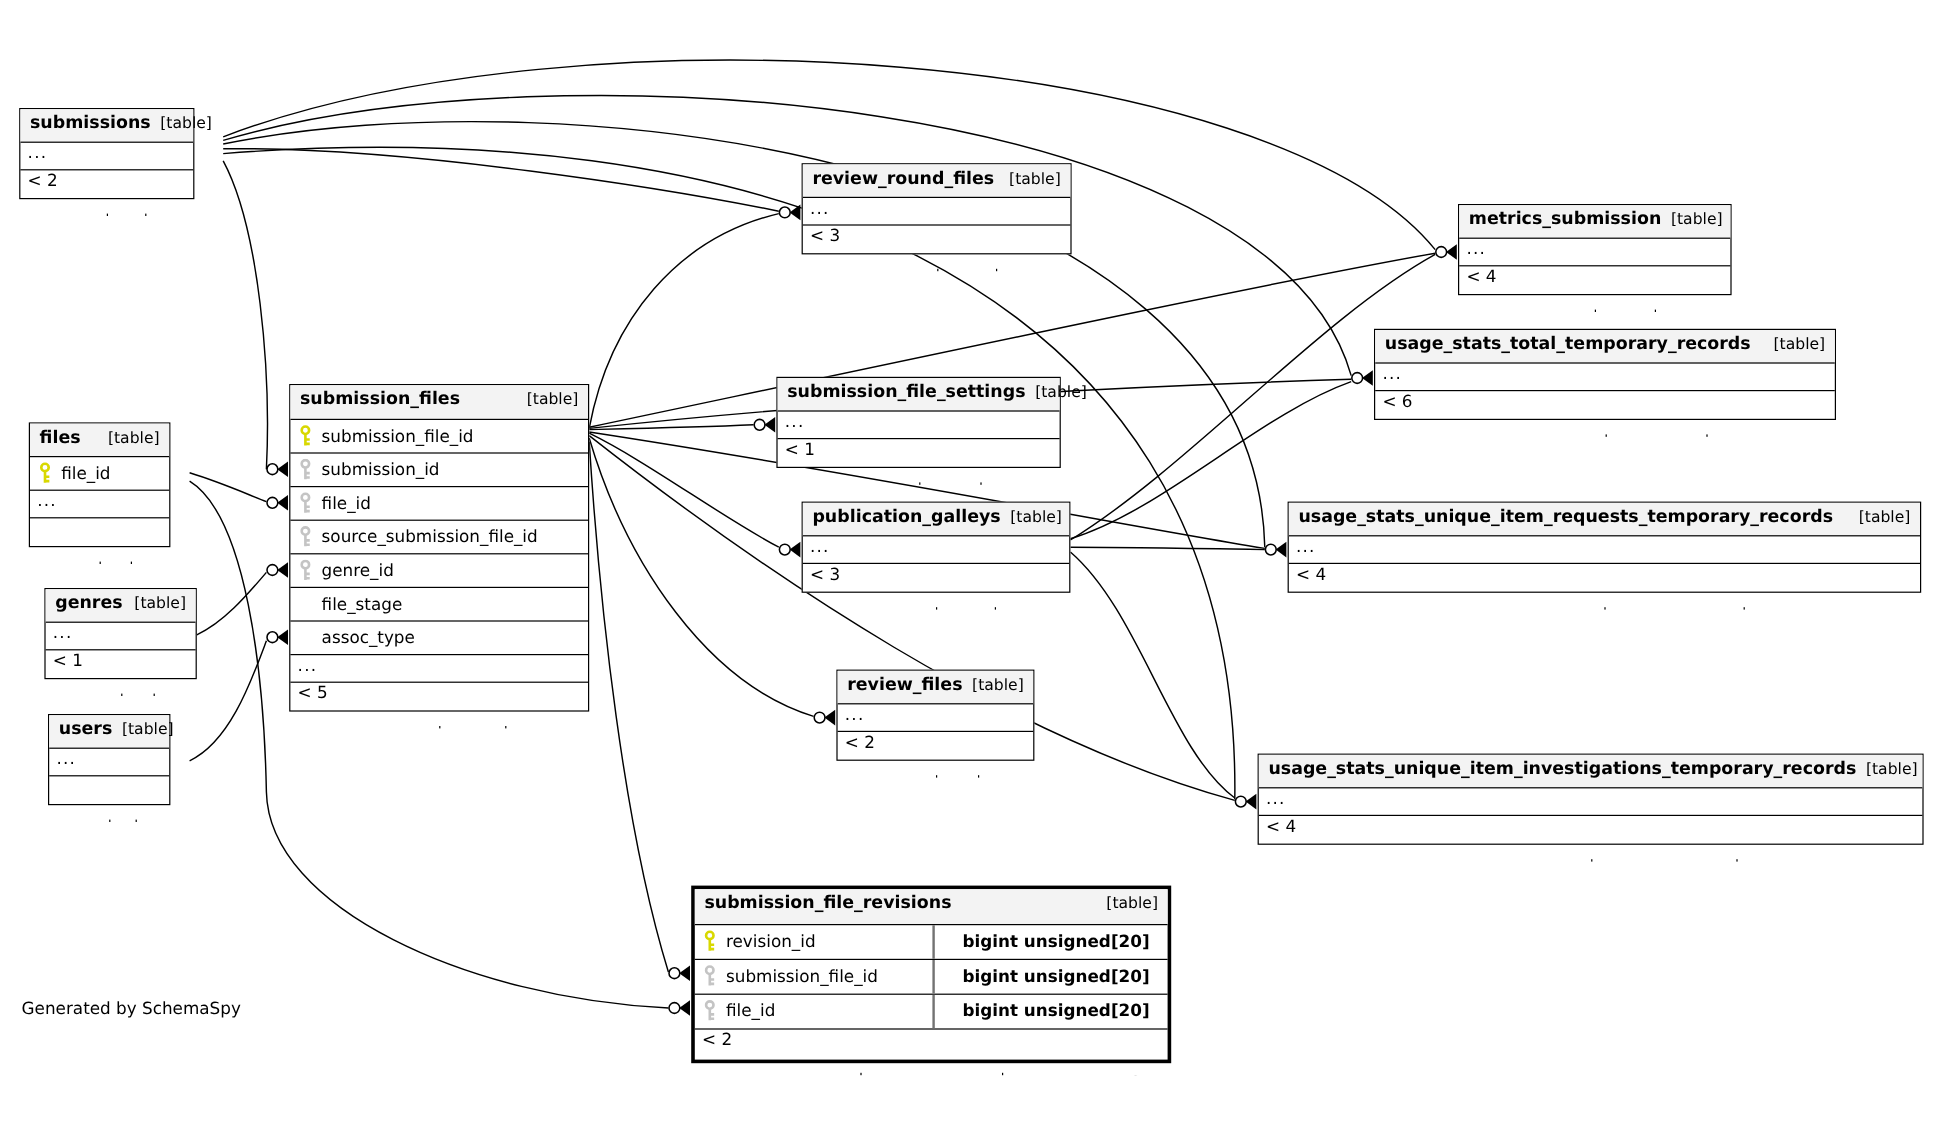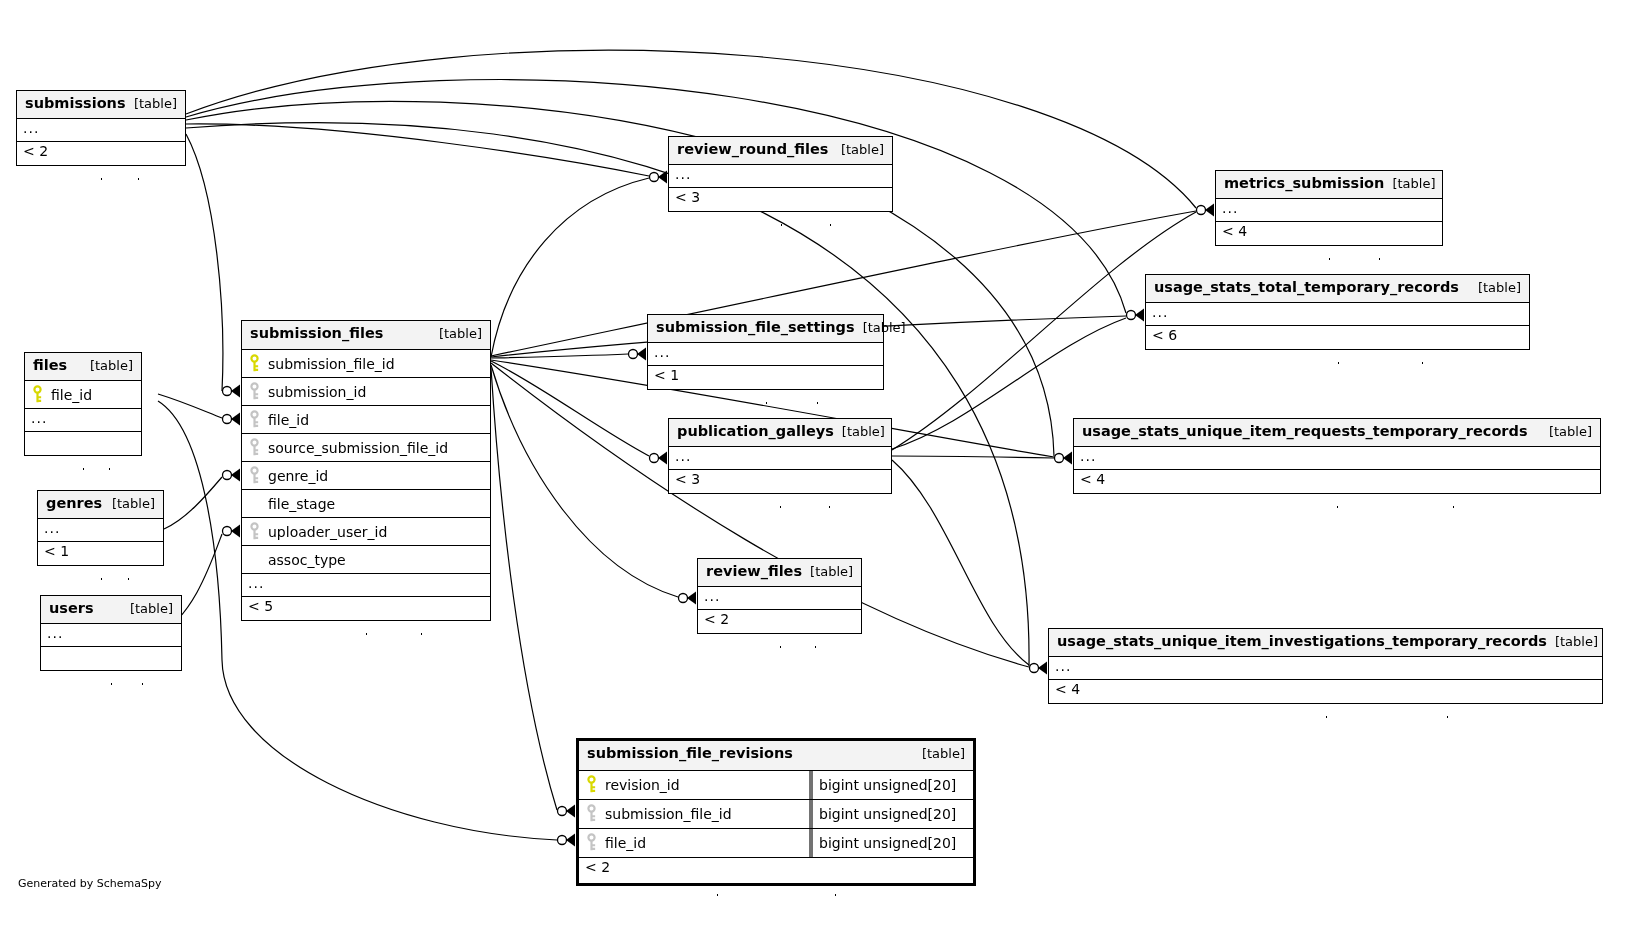--- a/index.html
+++ b/index.html
@@ -26,30 +26,30 @@
   .crow{
     display:flex;align-items:center;height:28px;box-sizing:border-box;
     border-bottom:1px solid #000;padding:0 7px;white-space:nowrap;
   }
   .tbl-strong .crow{height:29px;}
   .keyslot{width:19px;display:inline-flex;align-items:center;flex:none;}
   .key{width:11px;height:20px;fill:none;}
   .key.pk{stroke:#d8d800;}
   .key.fk{stroke:#c4c4c4;}
   .cname{flex:1;}
-  .ctype{width:148px;flex:none;border-left:4px solid #737373;align-self:stretch;
-         display:flex;align-items:center;padding:0 6px;margin-right:-7px;margin-left:7px;}
+  .ctype{width:148px;flex:none;border-left:2px solid #737373;align-self:stretch;
+         display:flex;align-items:center;padding:0 23px;margin-right:-7px;margin-left:7px;font-weight:bold;}
   .ell{height:23px;box-sizing:border-box;border-bottom:1px solid #000;
        padding:1px 6px;font-size:14px;letter-spacing:1px;}
   .tfoot{display:flex;height:23px;box-sizing:border-box;font-size:14px;}
   .fc{box-sizing:border-box;padding:1px 6px;overflow:hidden;}
   .fc.fm,.fc.fr{border-left:1px solid #000;margin-top:36px;}
   .fc.fl{width:50%;}.fc.fm{width:22%;}.fc.fr{width:28%;text-align:right;}
   .tbl-strong .fc.fl{width:35%;}.tbl-strong .fc.fm{width:30%;}.tbl-strong .fc.fr{width:35%;}
-  #credit{position:absolute;left:18px;top:877px;font-size:11px;z-index:2;}
+  #credit{position:absolute;left:18px;top:833px;font-size:14px;z-index:2;}
   .hidden-defs{position:absolute;width:0;height:0;overflow:hidden;}
 </style>
 </head>
 <body>
 
 <svg class="hidden-defs" aria-hidden="true">
   <symbol id="key-sym" viewBox="0 0 12 22">
     <circle cx="6" cy="5" r="3.4" stroke-width="2.4"></circle>
     <path d="M6 8.4 L6 19 M6 13.5 L10 13.5 M6 17.5 L10 17.5" stroke-width="2.4"></path>
   </symbol>
@@ -136,21 +136,21 @@
   <g>
     <circle class="dot" cx="562" cy="811" r="4.5"></circle>
       <path class="foot" d="M 566 811 L 575 804.5 L 575 817.5 Z"></path>
   </g>
   <g>
     <circle class="dot" cx="562" cy="840" r="4.5"></circle>
       <path class="foot" d="M 566 840 L 575 833.5 L 575 846.5 Z"></path>
   </g>
 </svg>
 
-<div class="tbl" style="left:16px;top:90px;width:170px">
+<div class="tbl" style="left:16px;top:90px;width:146px">
   <div class="thead">
     <span class="tname">submissions</span>
     <span class="ttag">[table]</span>
   </div>
   <div class="ell">...</div>
   <div class="tfoot">
     <div class="fc fl">&lt; 2</div>
     <div class="fc fm"></div>
     <div class="fc fr">21 &gt;</div>
   </div>
@@ -287,21 +287,21 @@
     <span class="ttag">[table]</span>
   </div>
   <div class="ell">...</div>
   <div class="tfoot">
     <div class="fc fl">&lt; 1</div>
     <div class="fc fm"></div>
     <div class="fc fr">2 &gt;</div>
   </div>
 </div>
 
-<div class="tbl" style="left:40px;top:595px;width:142px">
+<div class="tbl" style="left:40px;top:595px;width:102px">
   <div class="thead">
     <span class="tname">users</span>
     <span class="ttag">[table]</span>
   </div>
   <div class="ell">...</div>
   <div class="tfoot">
     <div class="fc fl"></div>
     <div class="fc fm"></div>
     <div class="fc fr">20 &gt;</div>
   </div>
@@ -350,28 +350,20 @@
           <use href="#key-sym"></use>
         </svg>
       </span>
     <span class="cname">genre_id</span>
   </div>
   <div class="crow">
     <span class="keyslot"></span>
     <span class="cname">file_stage</span>
   </div>
   <div class="crow">
-    <span class="keyslot">
-        <svg class="key fk">
-          <use href="#key-sym"></use>
-        </svg>
-      </span>
-    <span class="cname">uploader_user_id</span>
-  </div>
-  <div class="crow">
     <span class="keyslot"></span>
     <span class="cname">assoc_type</span>
   </div>
   <div class="ell">...</div>
   <div class="tfoot">
     <div class="fc fl">&lt; 5</div>
     <div class="fc fm"></div>
     <div class="fc fr">10 &gt;</div>
   </div>
 </div>

